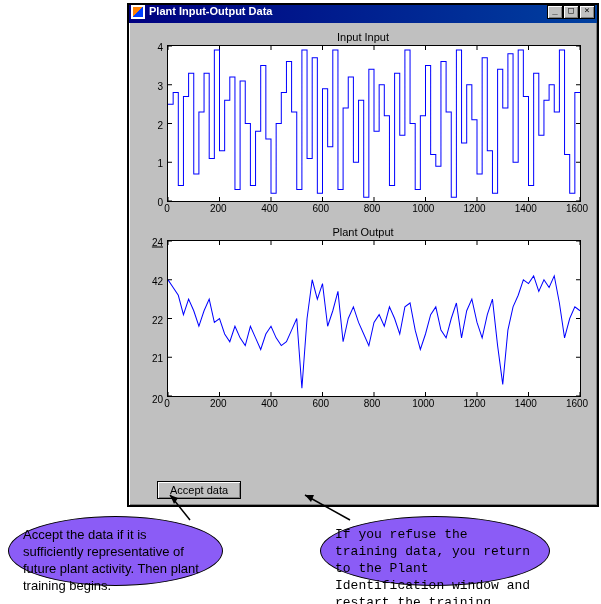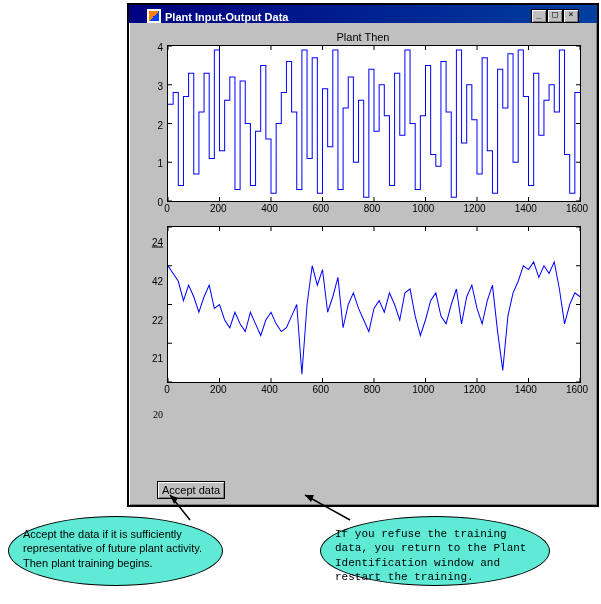--- a/index.html
+++ b/index.html
@@ -18,22 +18,22 @@
     width: 468px;
     height: 500px;
     border: 2px solid #000;
     background: #c0c0c0;
     box-shadow: inset 1px 1px 0 #fff, inset -1px -1px 0 #808080;
   }
   .titlebar {
     height: 18px;
     background: linear-gradient(to right, #000080, #0040a0);
     display: flex;
-    align-items: flex-end;
-    padding: 0 18px;
+    align-items: flex-start;
+    padding: 0 2px;
     position: relative;
   }
   .titlebar-icon {
     width: 14px;
     height: 14px;
     background: #fff;
     margin-right: 4px;
     display: flex;
     align-items: center;
     justify-content: center;
@@ -125,30 +125,30 @@
     bottom: 6px;
     left: 28px;
     display: flex;
     gap: 6px;
   }
   .btn {
     background: #c0c0c0;
     border: 1px solid #000;
     box-shadow: inset 1px 1px 0 #fff, inset -1px -1px 0 #808080;
     font-size: 11px;
-    padding: 2px 4px;
+    padding: 2px 12px;
     cursor: pointer;
   }
   .callout {
     position: absolute;
     border: 1px solid #000;
     border-radius: 50%;
-    background: #5eead4;
+    background: #8b5cf6;
     padding: 10px 14px;
-    font-size: 11px;
+    font-size: 13px;
     line-height: 1.3;
     box-sizing: border-box;
   }
   .arrow {
     position: absolute;
   }
 </style>
 </head>
 <body>
 
@@ -160,21 +160,21 @@
     <div class="titlebar-text">Plant Input-Output Data</div>
     <div class="titlebar-buttons">
       <div class="titlebar-btn">_</div>
       <div class="titlebar-btn">□</div>
       <div class="titlebar-btn">×</div>
     </div>
   </div>
   <div class="window-body">
 
     <div class="chart-block">
-      <div class="chart-title">Plant Then</div>
+      <div class="chart-title">Input Input</div>
       <div class="y-ticks" id="yticks0" style="top:16px; height:155px;">
           <div class="y-tick" style="top: 155px;">0</div>
           <div class="y-tick" style="top: 116.25px;">1</div>
           <div class="y-tick" style="top: 77.5px;">2</div>
           <div class="y-tick" style="top: 38.75px;">3</div>
           <div class="y-tick" style="top: 0px;">4</div>
         </div>
       <div class="chart-box" id="chart0">
           <svg viewBox="0 0 410 155" preserveAspectRatio="none">
             <line x1="0" y1="155" x2="0" y2="151" stroke="#000" stroke-width="1"></line>
@@ -217,22 +217,23 @@
           <div class="x-tick" style="left: 256.25px;">1000</div>
           <div class="x-tick" style="left: 307.5px;">1200</div>
           <div class="x-tick" style="left: 358.75px;">1400</div>
           <div class="x-tick" style="left: 410px;">1600</div>
         </div>
     </div>
 
     <div style="height:10px"></div>
 
     <div class="chart-block">
+      <div class="chart-title">Plant Output</div>
       <div class="y-ticks" id="yticks1" style="top:16px; height:155px;">
-          <div class="y-tick" style="top: 172px; font-family: Liberation Serif, serif;">20</div>
+          <div class="y-tick" style="top: 157px;">20</div>
           <div class="y-tick" style="top: 116.25px; text-align: right;">21</div>
           <div class="y-tick" style="top: 77.5px; margin-left: 24px;">22</div>
           <div class="y-tick" style="top: 38.75px;">42</div>
           <div class="y-tick" style="top: 0px; text-decoration: underline;">24</div>
         </div>
       <div class="chart-box" id="chart1">
           <svg viewBox="0 0 410 155" preserveAspectRatio="none">
             <line x1="0" y1="155" x2="0" y2="151" stroke="#000" stroke-width="1"></line>
             <line x1="0" y1="0" x2="0" y2="4" stroke="#000" stroke-width="1"></line>
             <line x1="51.25" y1="155" x2="51.25" y2="151" stroke="#000" stroke-width="1"></line>

